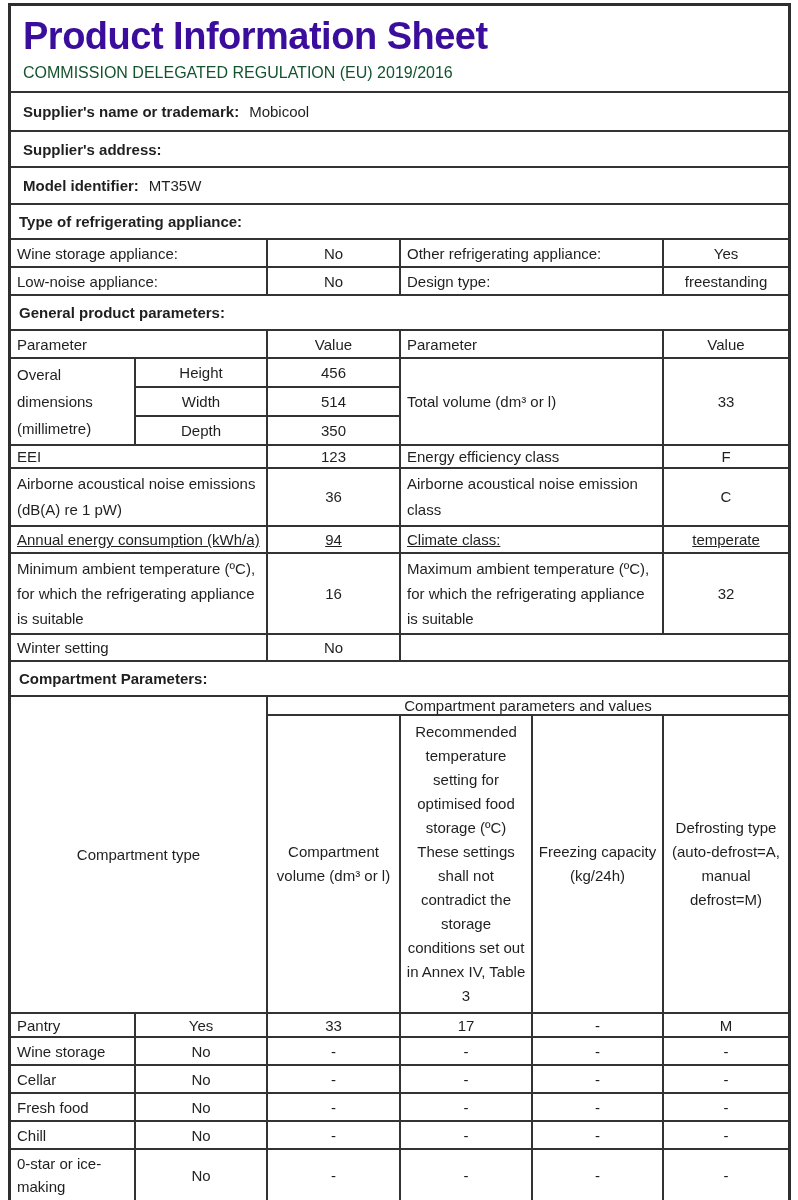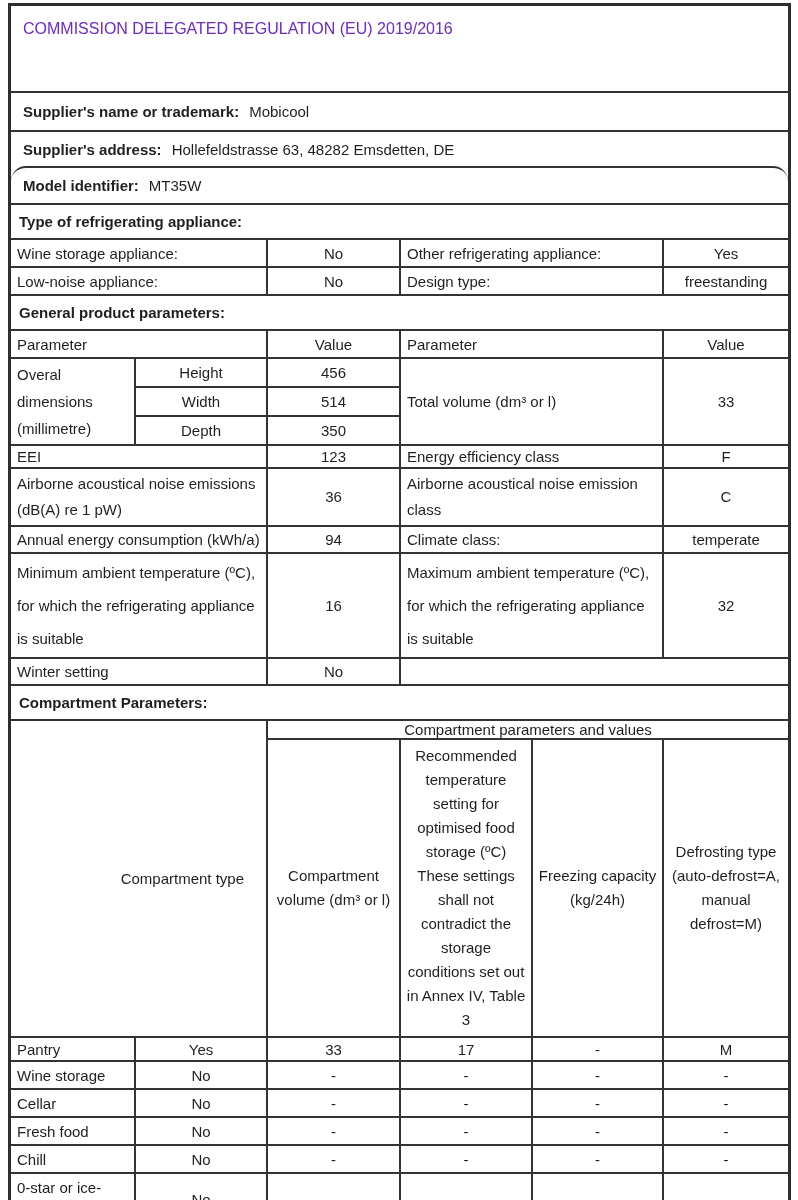--- a/index.html
+++ b/index.html
@@ -14,77 +14,77 @@
     position: absolute; left: 8px; top: 3px;
     width: 783px;
     border: 3px solid #2e2e2e;
     background: #fff;
   }
   .title-block { padding: 8px 12px 6px 12px; height: 85px; }
   .doc-title {
     font-size: 38px; font-weight: bold; letter-spacing: -0.5px;
     color: #3a0d9c; line-height: 44px;
   }
-  .doc-subtitle { font-size: 16px; color: #6d28d9; margin-top: 6px; }
+  .doc-subtitle { font-size: 16px; color: #14532d; margin-top: 6px; }
   .info-row {
     border-top: 2px solid #333;
     padding: 0 12px; display: flex; align-items: center; gap: 10px;
     font-size: 15px;
   }
   .info-row .lbl { font-weight: bold; }
   .row-name { height: 39px; }
   .row-addr { height: 36px; }
-  .row-model { height: 37px; border-radius: 15px; }
+  .row-model { height: 37px; }
   .heading {
     border-top: 2px solid #333; border-bottom: 2px solid #333;
     font-weight: bold; font-size: 15px;
     padding: 0 8px; display: flex; align-items: center;
     height: 37px;
   }
   table { border-collapse: collapse; table-layout: fixed; width: 777px; font-size: 15px; }
   td { border: 2px solid #333; vertical-align: middle; overflow: hidden; }
   tr:first-child > td { border-top: none; }
   tr:last-child > td { border-bottom: none; }
   td:first-child { border-left: none; }
   td:last-child { border-right: none; }
   td.p { text-align: left; padding: 2px 6px; }
   td.v { text-align: center; padding: 2px 4px; }
   .type-table td { height: 27px; }
   .gen-head td { height: 27px; }
   .dim-row td { height: 28px; }
   td.dim-label { line-height: 27px; padding: 2px 6px; }
   .eei-row td { height: 16px; }
   .noise-row td { height: 52px; line-height: 26px; }
-  .energy-row td { height: 27px; }
-  .temp-row td { height: 74px; line-height: 33px; }
+  .energy-row td { height: 27px; text-decoration: underline; }
+  .temp-row td { height: 74px; line-height: 25px; }
   .winter-row td { height: 26px; }
   .comp-group-row td { height: 17px; text-align: center; }
   .comp-head-row td { height: 290px; text-align: center; line-height: 24px; padding: 4px 5px; }
-  td.comp-type-head { text-align: right; vertical-align: middle; padding: 2px 22px; }
+  td.comp-type-head { text-align: center; vertical-align: middle; padding: 2px 22px; }
   .comp-data td { height: 28px; }
   .comp-data.first td { height: 24px; }
   .comp-data.last td { height: 50px; line-height: 23px; }
 </style>
 </head>
 <body>
 
 <div class="sheet">
 
   <div class="title-block">
+    <div class="doc-title">Product Information Sheet</div>
     <div class="doc-subtitle">COMMISSION DELEGATED REGULATION (EU) 2019/2016</div>
   </div>
 
   <div class="info-row row-name">
     <span class="lbl">Supplier's name or trademark:</span>
     <span class="val">Mobicool</span>
   </div>
 
   <div class="info-row row-addr">
     <span class="lbl">Supplier's address:</span>
-    <span class="val">Hollefeldstrasse 63, 48282 Emsdetten, DE</span>
   </div>
 
   <div class="info-row row-model">
     <span class="lbl">Model identifier:</span>
     <span class="val">MT35W</span>
   </div>
 
   <div class="heading">Type of refrigerating appliance:</div>
 
   <table class="type-table">

